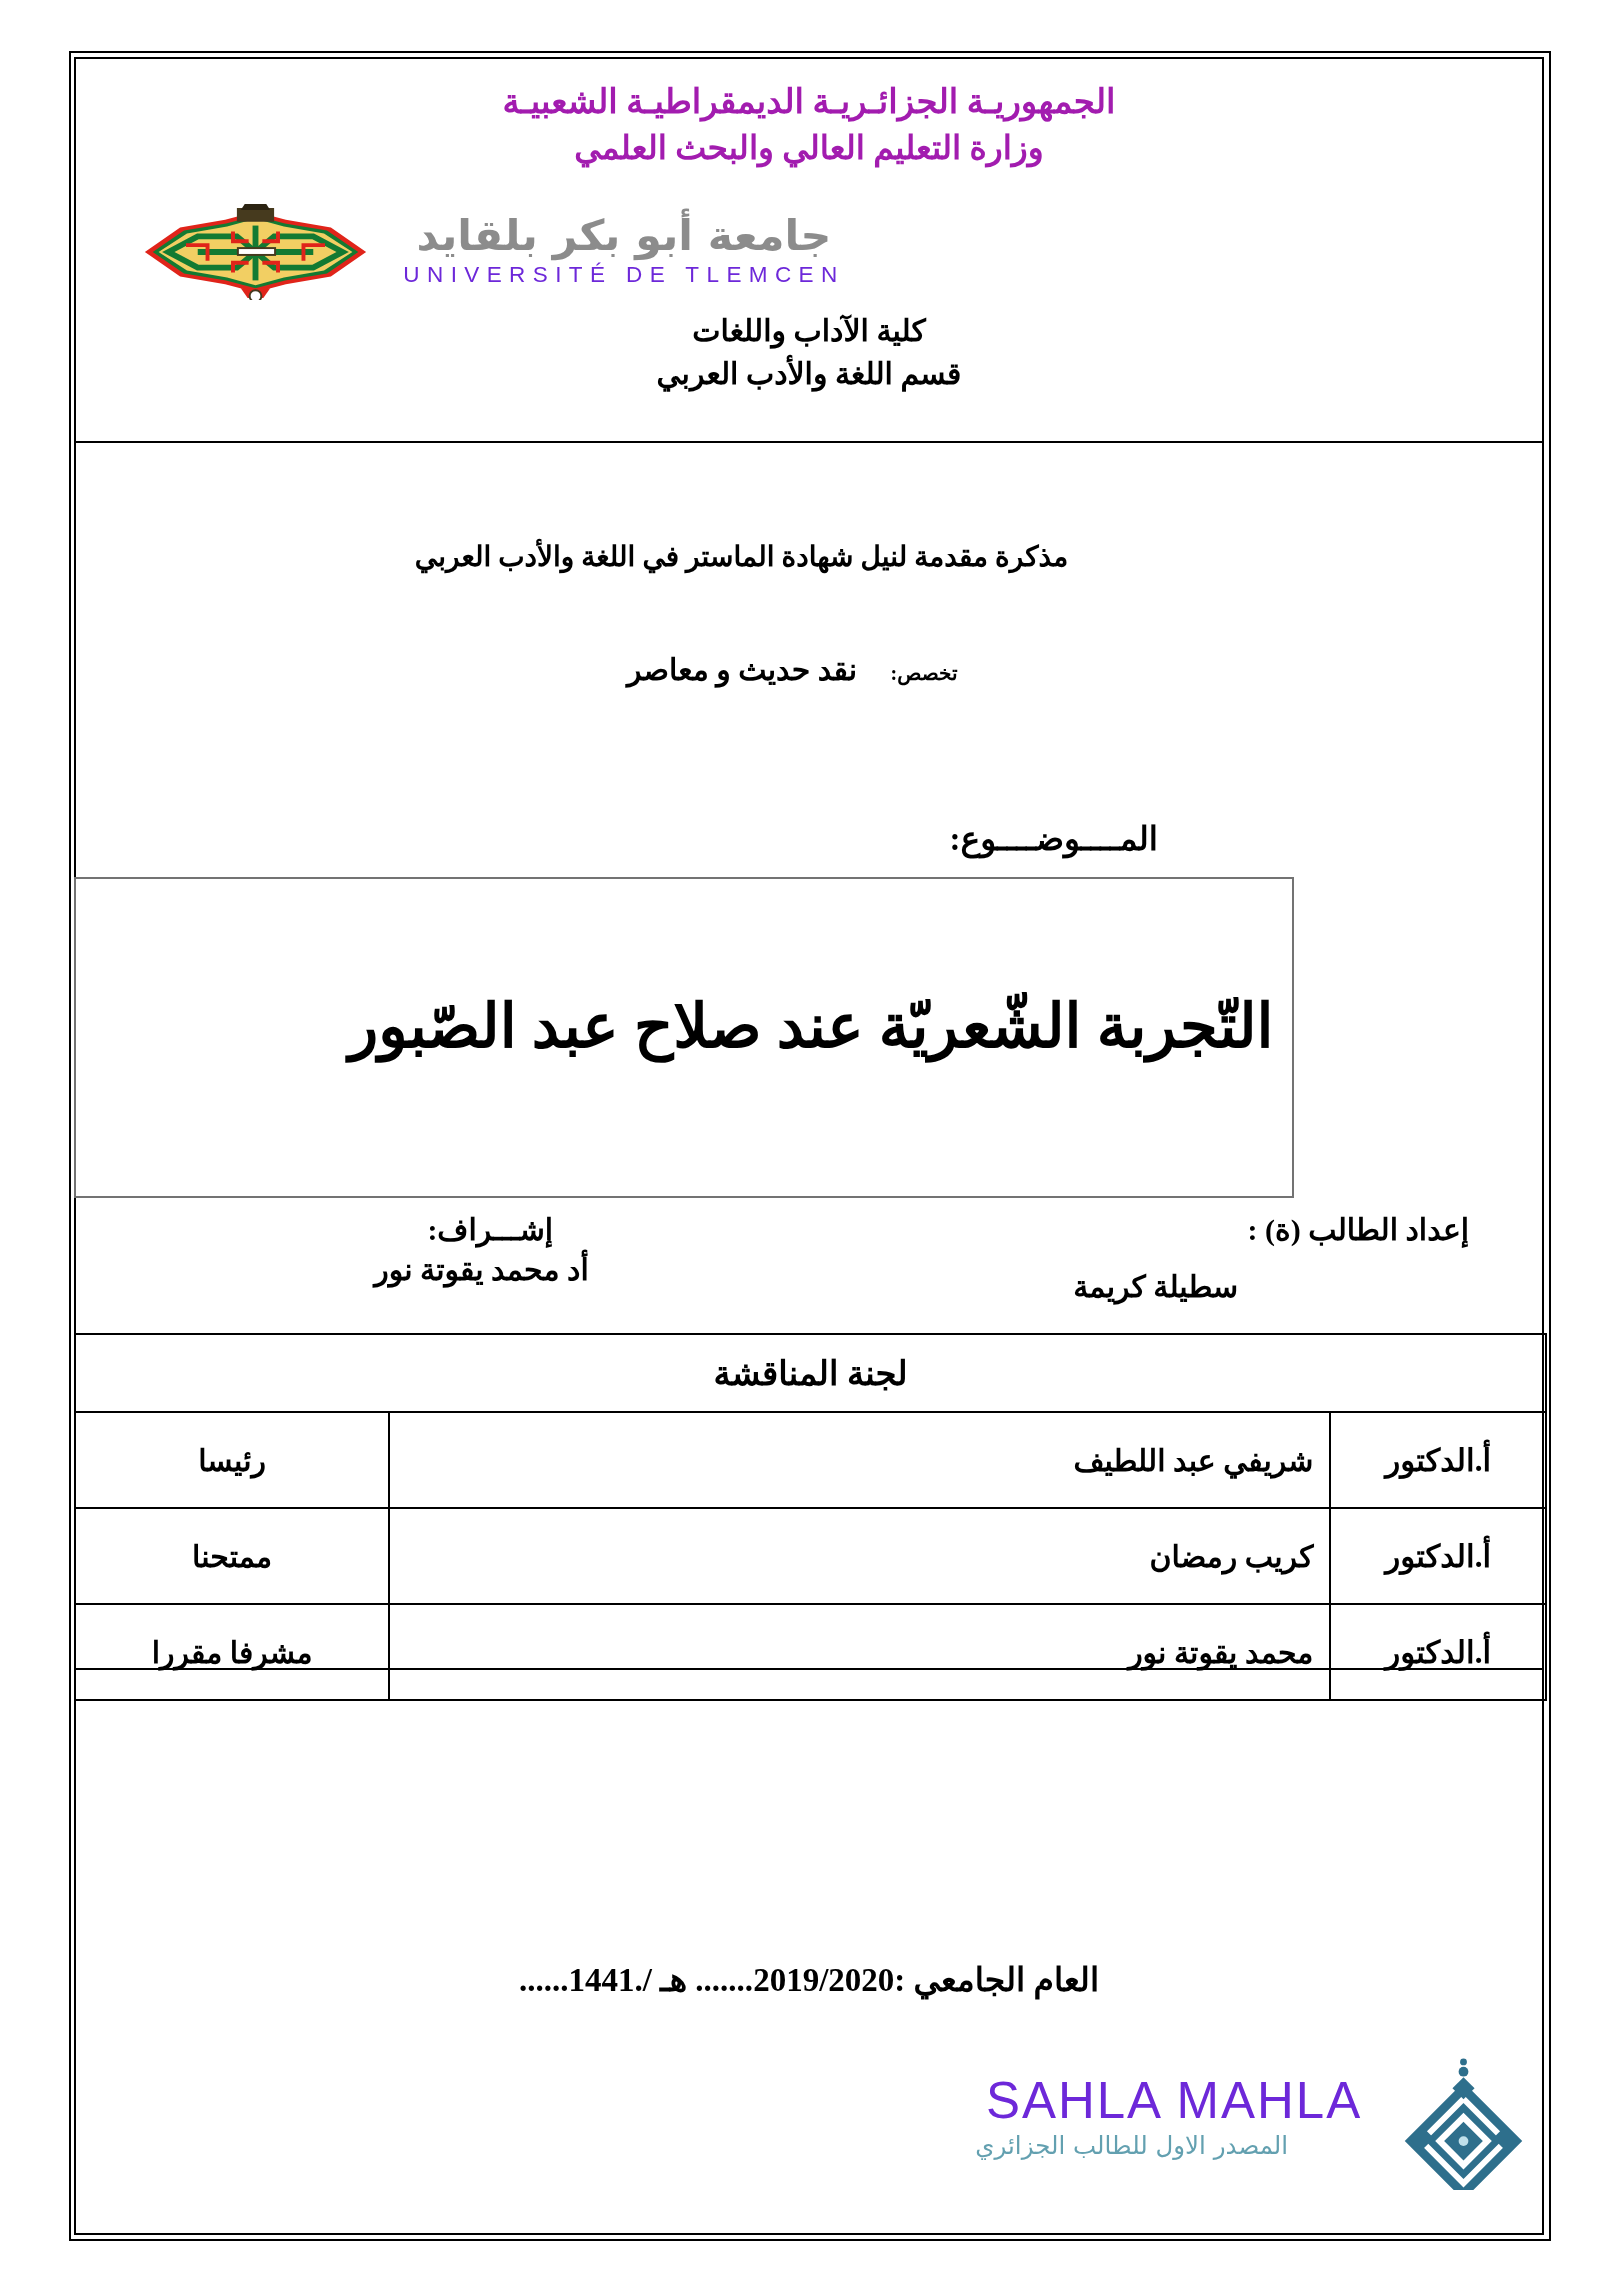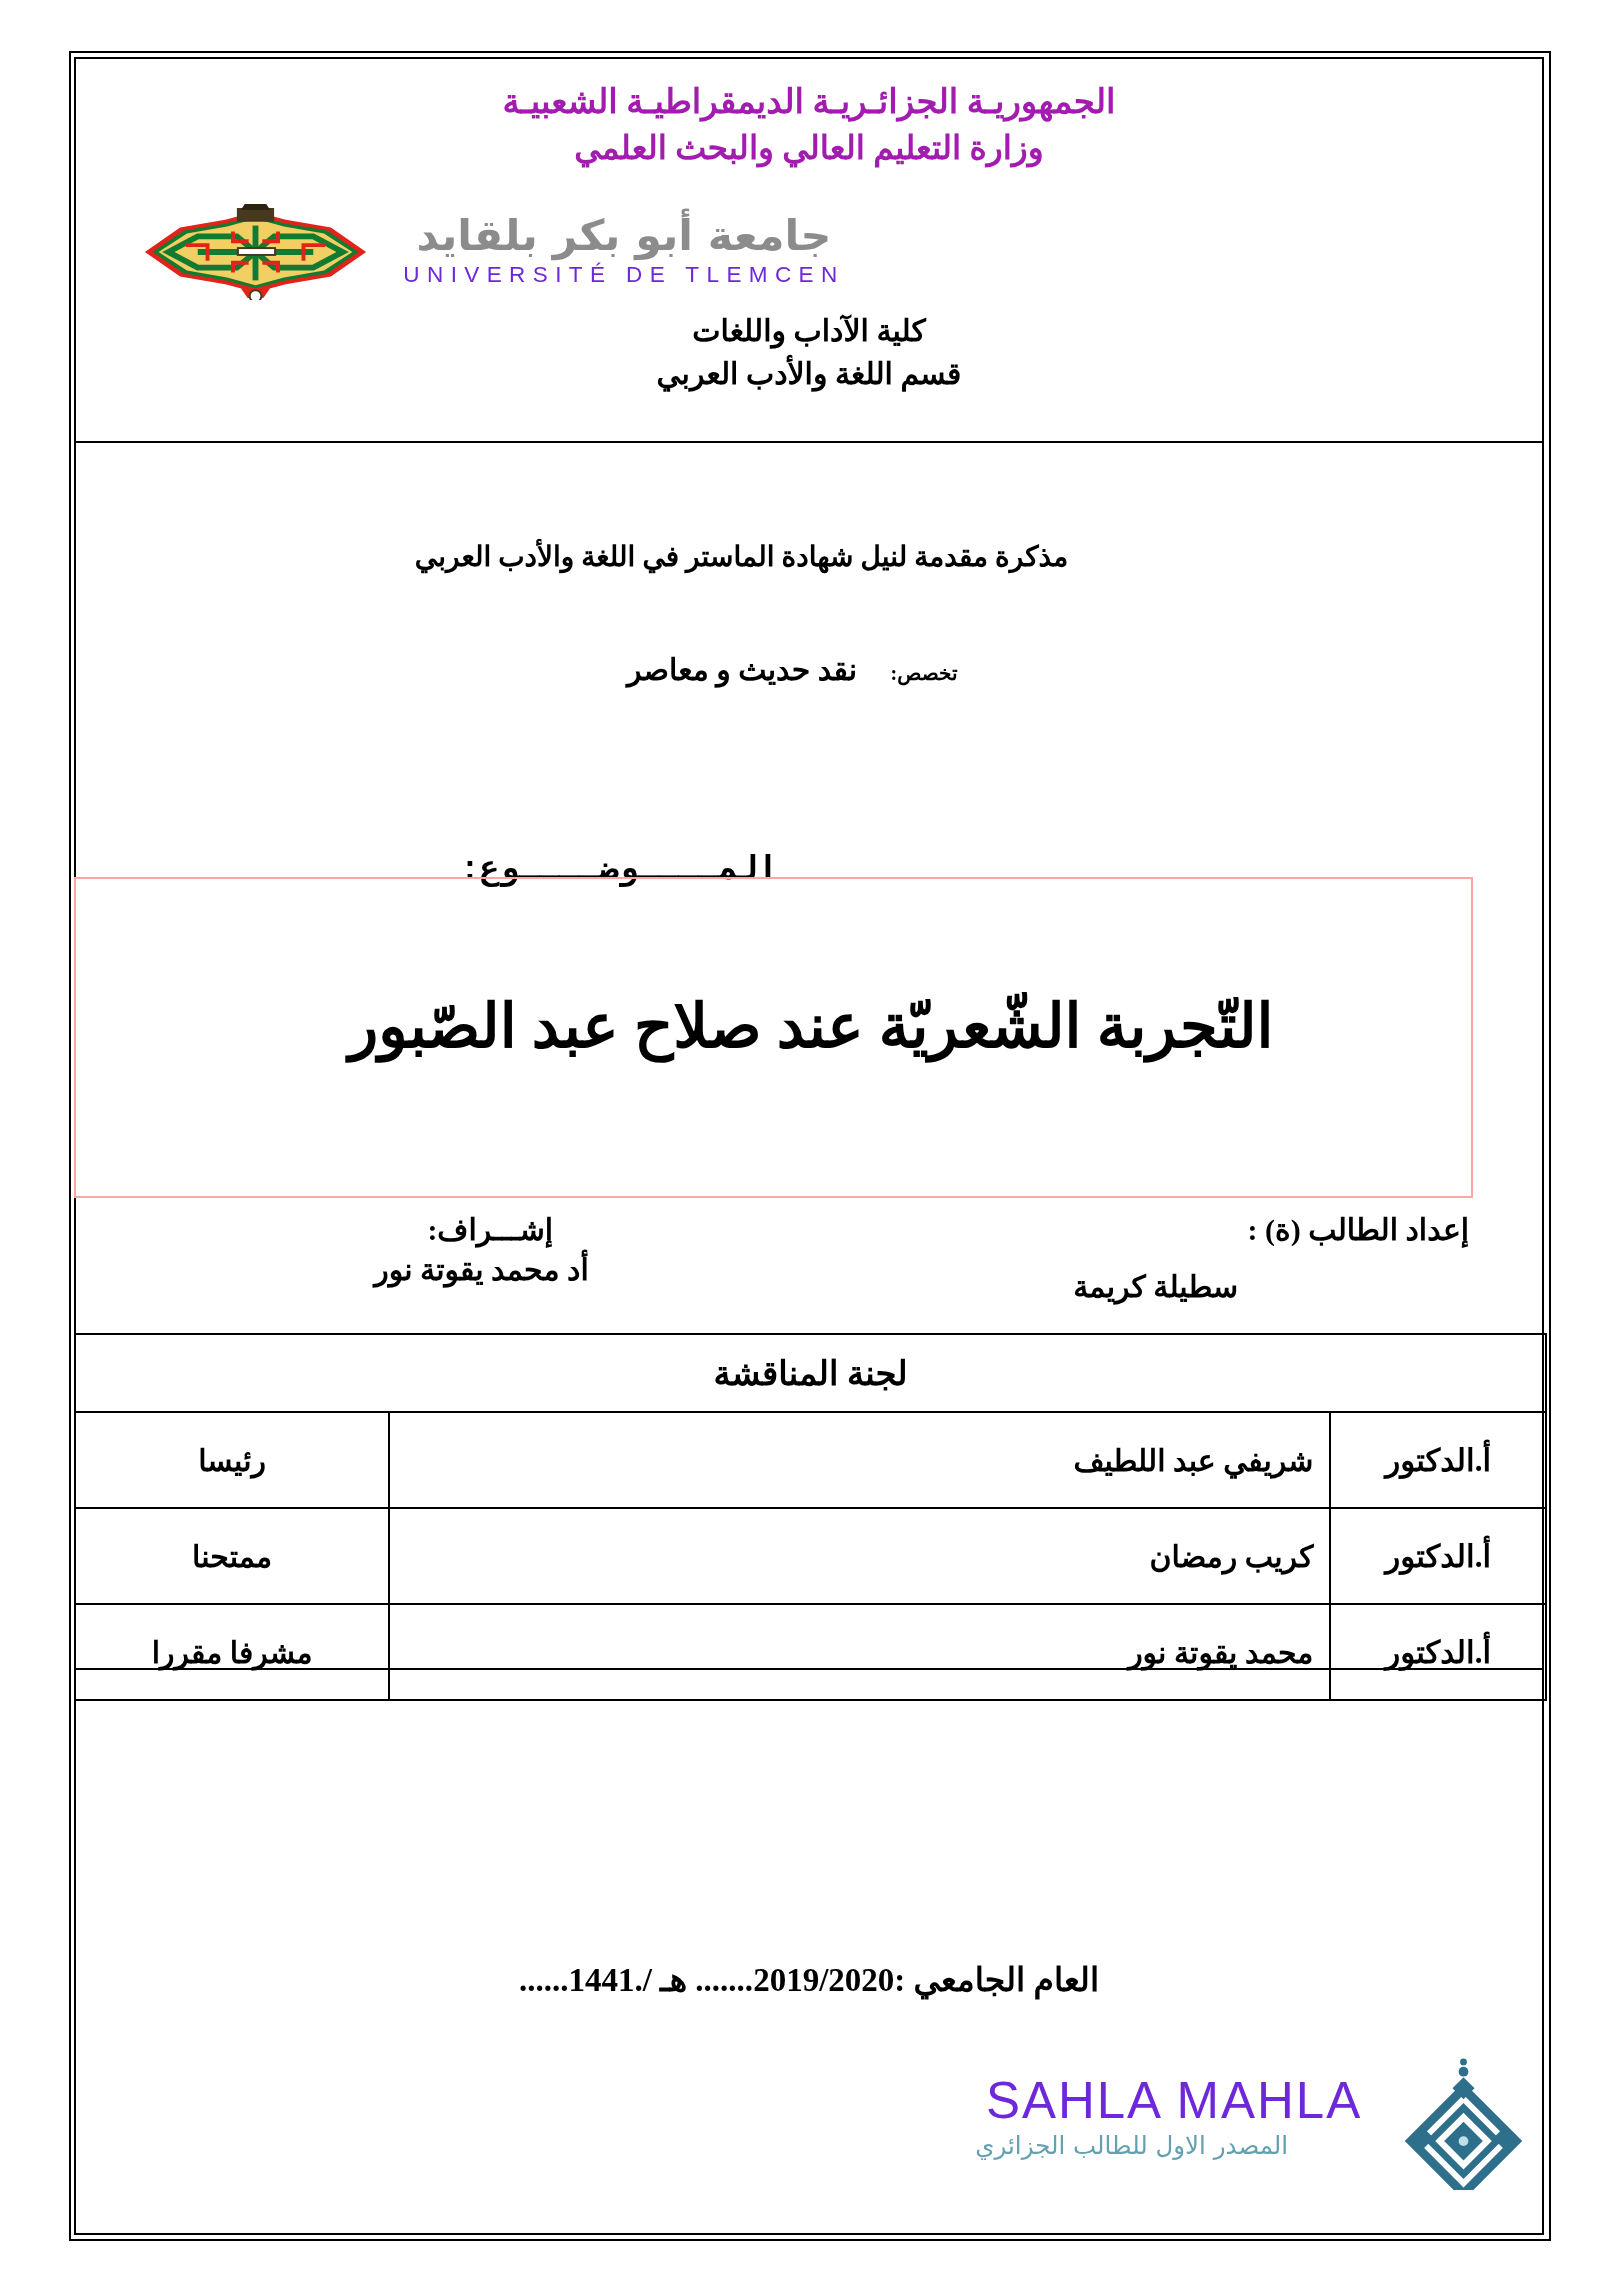--- a/index.html
+++ b/index.html
@@ -136,35 +136,33 @@
     font-weight:bold;
     font-size:32px;
     white-space:nowrap;
   }
   .spec-label{font-size:20px;font-weight:bold;}
   .spec-value{font-size:30px;font-weight:bold;padding-right:25.5px;}
 
   
   .subject-label{
     position:absolute;
-    left:0;top:785px;
+    left:0;top:756px;
     width:1078px;
-    text-align:center;
     font-weight:bold;
     font-size:33px;
-    font-family:Liberation Mono, monospace;
   }
 
   
   .title-box{
     position:absolute;
     left:-5.9px;top:814px;
-    width:1399px;
+    width:1220px;
     height:321px;
-    border:2px solid #fca5a5;
+    border:2px solid #737373;
     box-sizing:border-box;
   }
   .title-text{
     position:absolute;
     left:0;top:110px;
     width:1470px;
     text-align:center;
     font-weight:bold;
     font-size:61px;
     line-height:1.25;

